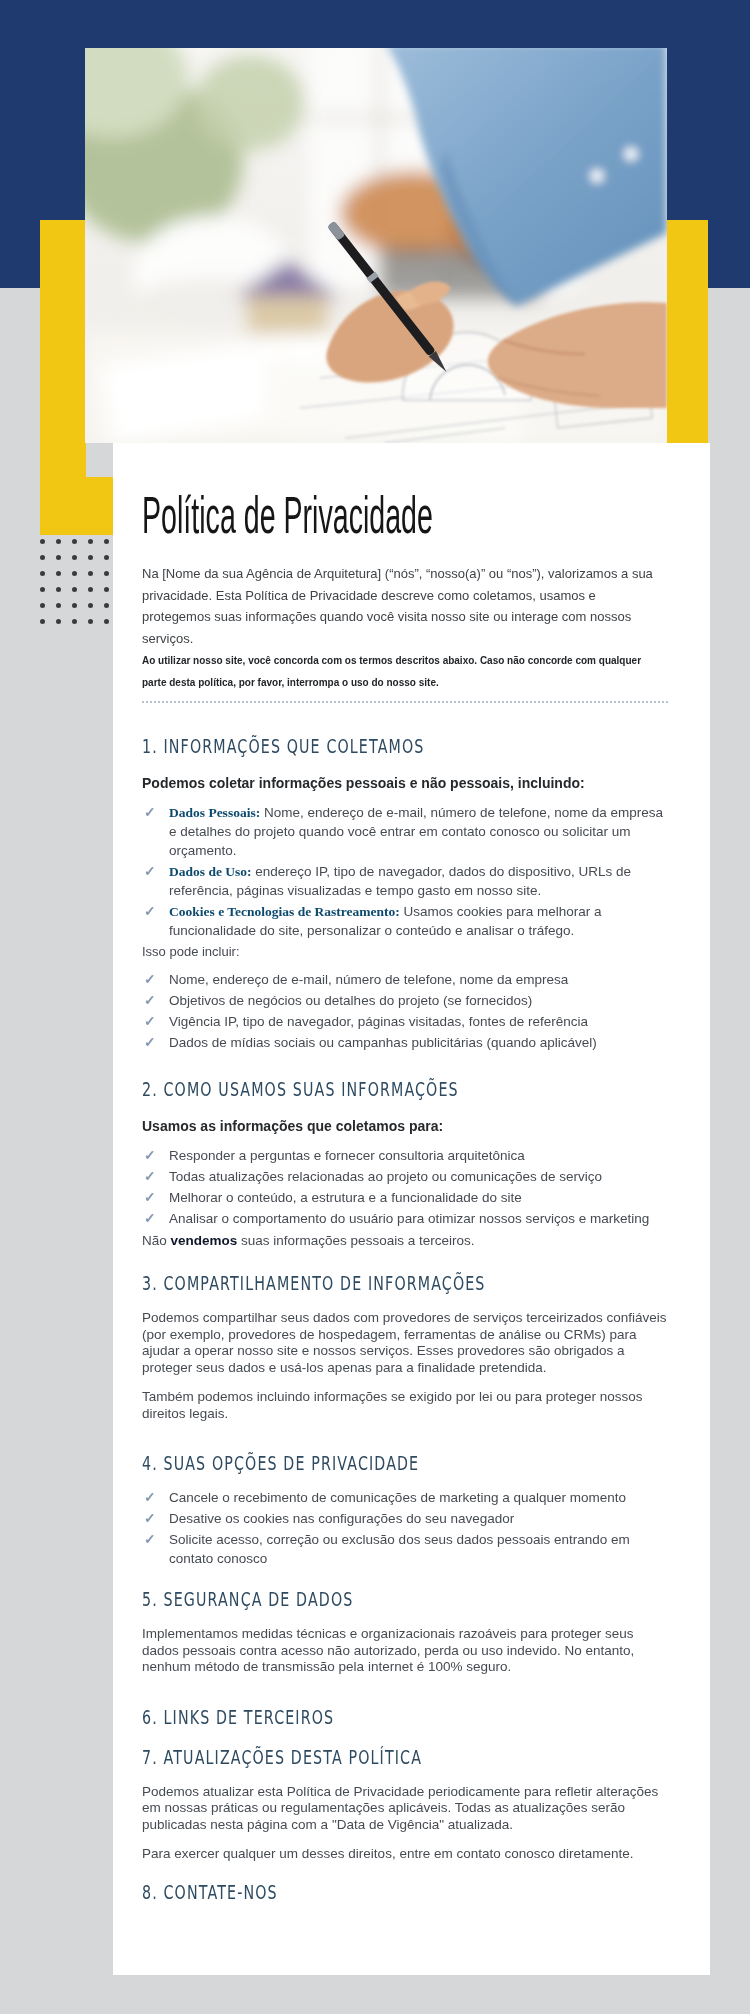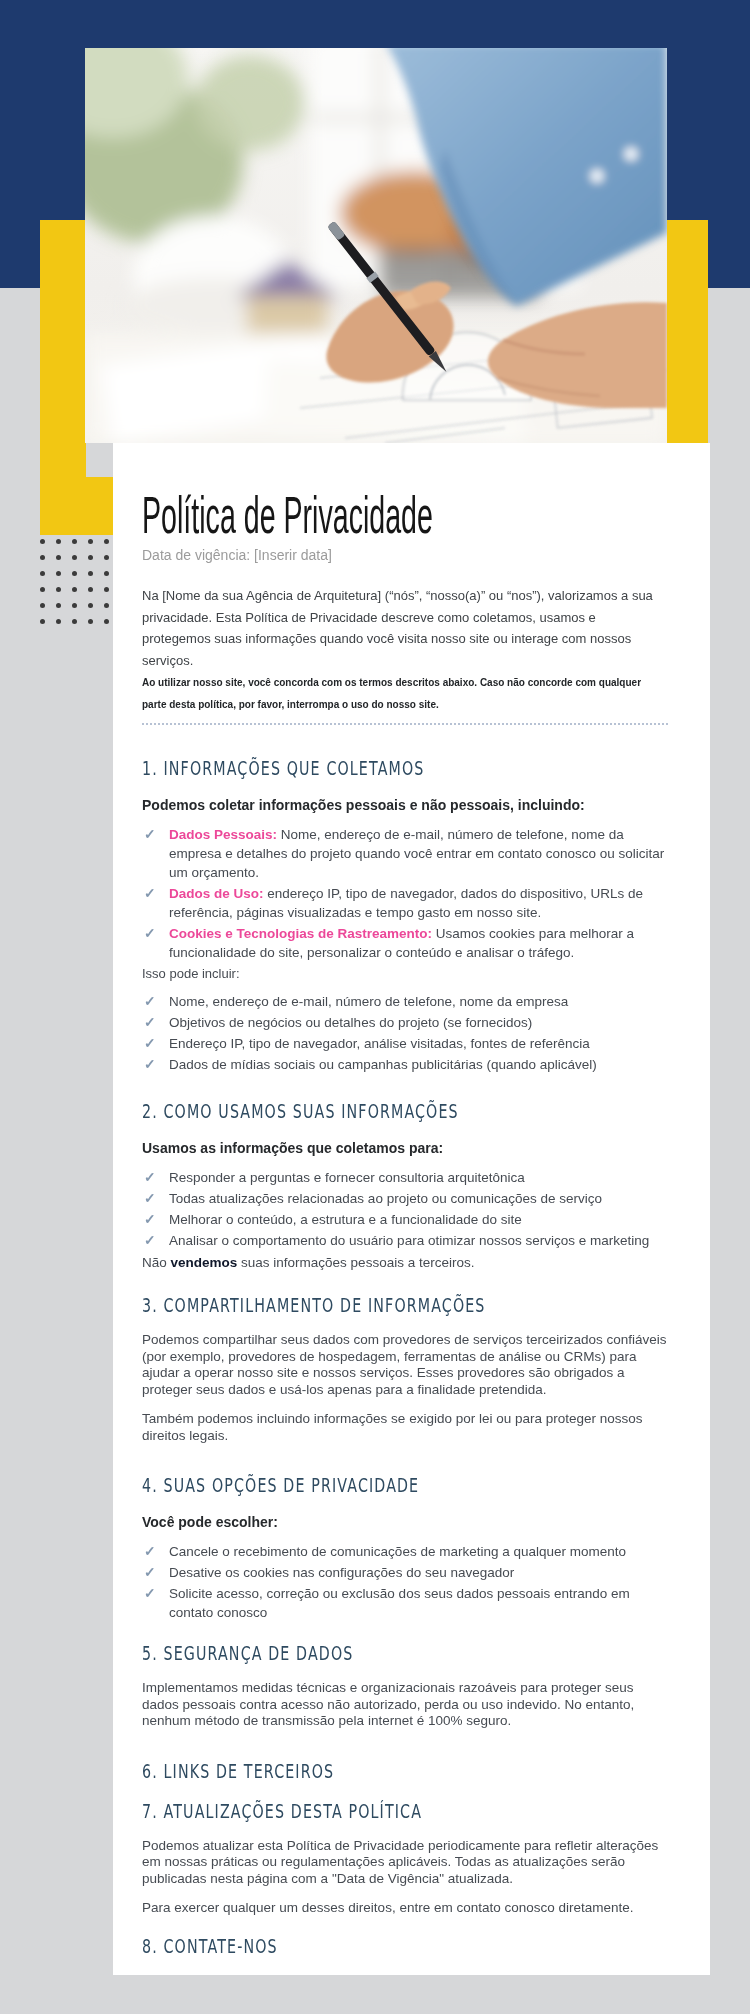--- a/index.html
+++ b/index.html
@@ -26,21 +26,21 @@
     color:var(--heading,#2e4a60);letter-spacing:1.5px;white-space:nowrap;
     transform:scaleX(.75);transform-origin:0 50%;}
   .sh1{margin-top:28px}.sh2{margin-top:22px}.sh3{margin-top:18px}.sh4{margin-top:26px}
   .sh5{margin-top:16px}.sh6{margin-top:26px}.sh7{margin-top:10px}.sh8{margin-top:14px}
   .intro-b{margin-top:12px;font-size:14px;line-height:20px;font-weight:bold;color:#26292c;}
   .list{margin-top:10px;}
   .list.tight{margin-top:9px;}
   .li{display:flex;margin-bottom:2px;font-size:13.5px;line-height:19px;color:#464b52;}
   .chk{flex:none;width:27px;padding-left:2px;box-sizing:border-box;color:var(--check,#8599b0);
     font-size:14px;font-weight:bold;line-height:19px;}
-  .li-t b{color:#ec4899;}
+  .li-t b{color:#0c4a6e;font-family:Liberation Serif, serif;}
   .note{margin-top:2px;font-size:13px;line-height:19px;color:#464b52;}
   .para{margin-top:12px;font-size:13.5px;line-height:16.5px;color:#464b52;}
   .para.mt13{margin-top:13px;}
   .statement{margin-top:3px;font-size:13.5px;line-height:19px;color:#464b52;}
   .statement b{color:#0f172a;}
 </style>
 </head>
 <body>
 
 <div class="canvas">
@@ -159,21 +159,20 @@
       <i></i>
       <i></i>
       <i></i>
       <i></i>
       <i></i>
       <i></i>
     </div>
 
   <div class="card">
     <div class="title"><span class="t-in">Política de Privacidade</span></div>
-    <div class="date">Data de vigência: [Inserir data]</div>
 
     <div class="lead-para">Na [Nome da sua Agência de Arquitetura] (“nós”, “nosso(a)” ou “nos”), valorizamos a sua privacidade. Esta Política de Privacidade descreve como coletamos, usamos e protegemos suas informações quando você visita nosso site ou interage com nossos serviços.</div>
     <div class="lead-strong">Ao utilizar nosso site, você concorda com os termos descritos abaixo. Caso não concorde com qualquer parte desta política, por favor, interrompa o uso do nosso site.</div>
 
     <div class="divider"></div>
 
     <div class="sec-h sh1">1. INFORMAÇÕES QUE COLETAMOS</div>
     <div class="intro-b">Podemos coletar informações pessoais e não pessoais, incluindo:</div>
     <div class="list">
       <div class="li">
@@ -194,21 +193,21 @@
       <div class="li">
         <span class="chk">✓</span>
         <span class="li-t">Nome, endereço de e-mail, número de telefone, nome da empresa</span>
       </div>
       <div class="li">
         <span class="chk">✓</span>
         <span class="li-t">Objetivos de negócios ou detalhes do projeto (se fornecidos)</span>
       </div>
       <div class="li">
         <span class="chk">✓</span>
-        <span class="li-t">Endereço IP, tipo de navegador, análise visitadas, fontes de referência</span>
+        <span class="li-t">Vigência IP, tipo de navegador, páginas visitadas, fontes de referência</span>
       </div>
       <div class="li">
         <span class="chk">✓</span>
         <span class="li-t">Dados de mídias sociais ou campanhas publicitárias (quando aplicável)</span>
       </div>
     </div>
 
     <div class="sec-h sh2">2. COMO USAMOS SUAS INFORMAÇÕES</div>
     <div class="intro-b">Usamos as informações que coletamos para:</div>
     <div class="list">
@@ -229,21 +228,20 @@
         <span class="li-t">Analisar o comportamento do usuário para otimizar nossos serviços e marketing</span>
       </div>
     </div>
     <div class="statement"><span>Não </span><b>vendemos</b><span> suas informações pessoais a terceiros.</span></div>
 
     <div class="sec-h sh3">3. COMPARTILHAMENTO DE INFORMAÇÕES</div>
     <div class="para">Podemos compartilhar seus dados com provedores de serviços terceirizados confiáveis (por exemplo, provedores de hospedagem, ferramentas de análise ou CRMs) para ajudar a operar nosso site e nossos serviços. Esses provedores são obrigados a proteger seus dados e usá-los apenas para a finalidade pretendida.</div>
     <div class="para mt13">Também podemos incluindo informações se exigido por lei ou para proteger nossos direitos legais.</div>
 
     <div class="sec-h sh4">4. SUAS OPÇÕES DE PRIVACIDADE</div>
-    <div class="intro-b">Você pode escolher:</div>
     <div class="list">
       <div class="li">
         <span class="chk">✓</span>
         <span class="li-t">Cancele o recebimento de comunicações de marketing a qualquer momento</span>
       </div>
       <div class="li">
         <span class="chk">✓</span>
         <span class="li-t">Desative os cookies nas configurações do seu navegador</span>
       </div>
       <div class="li">

